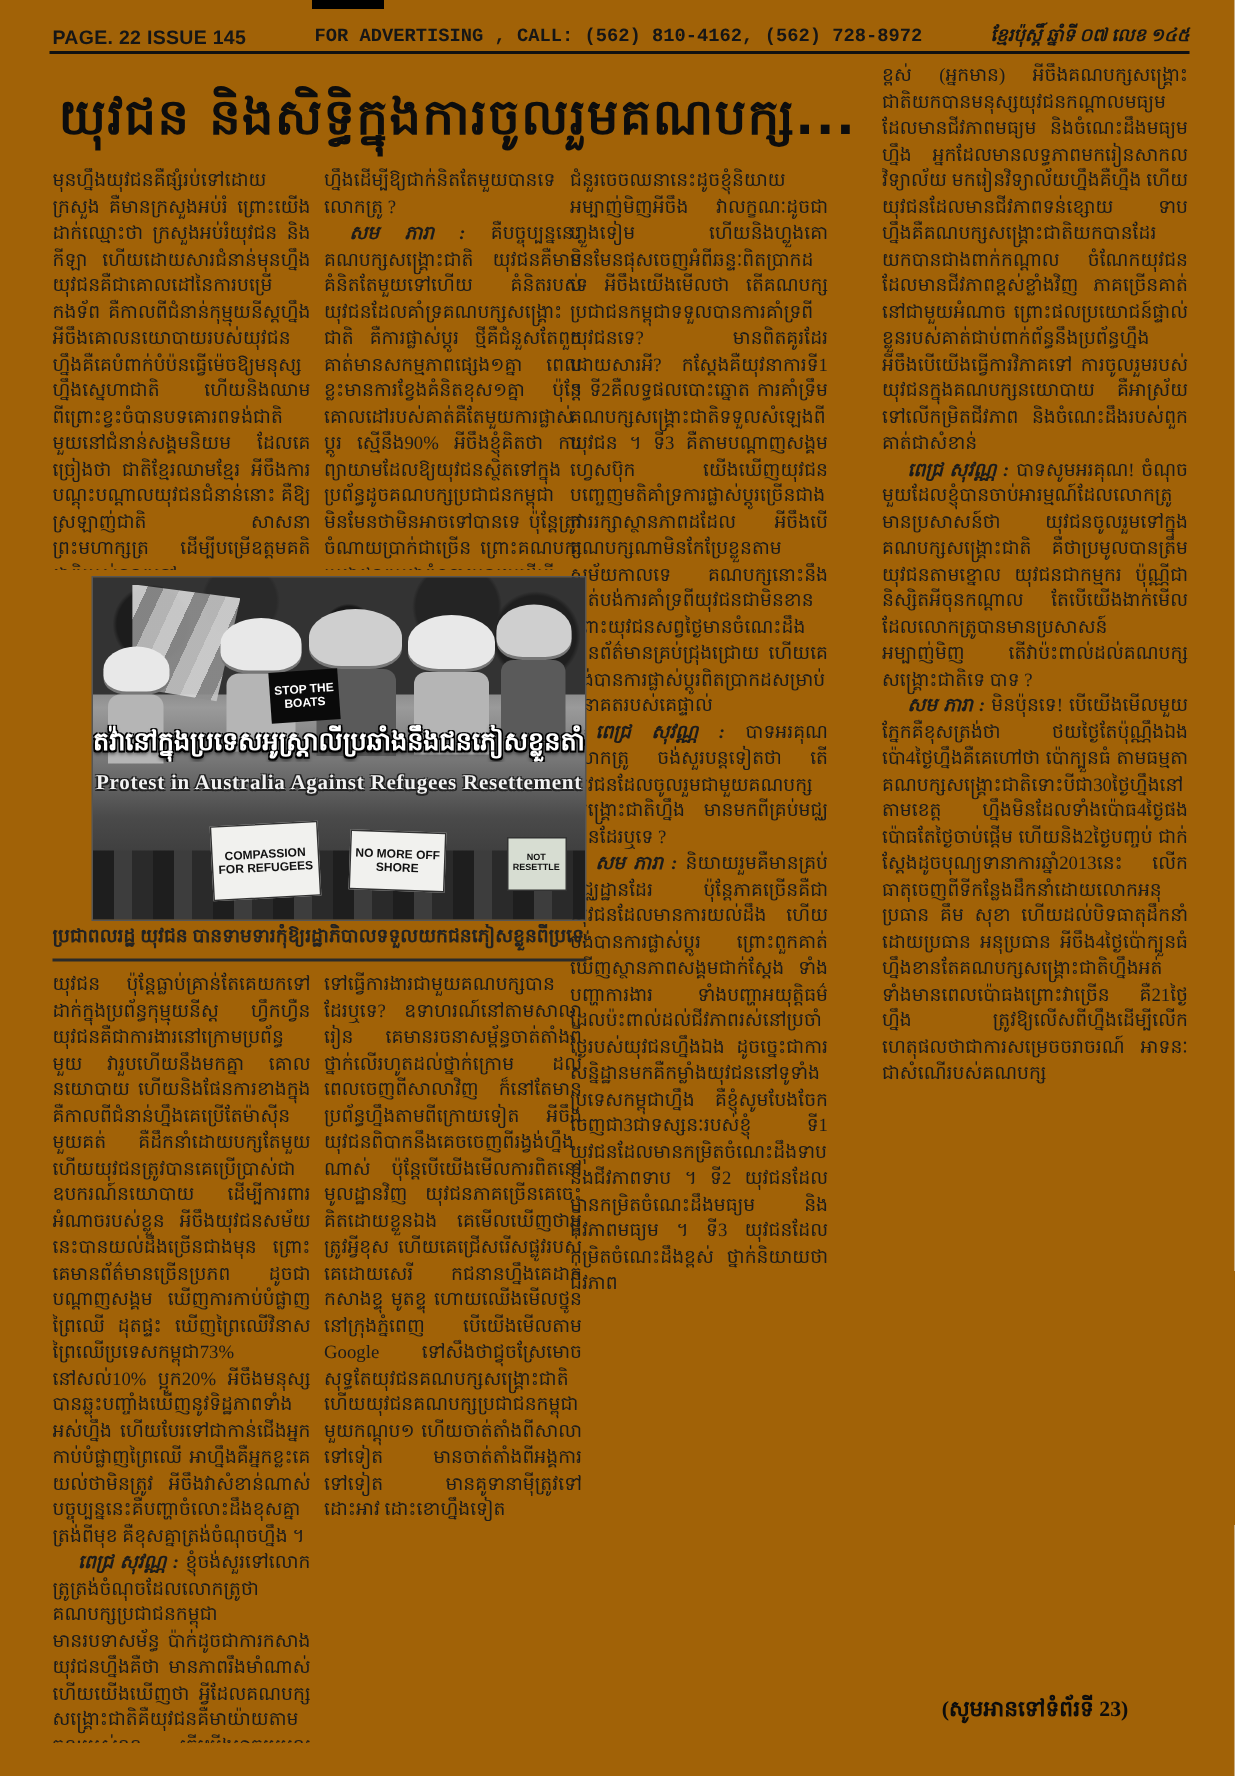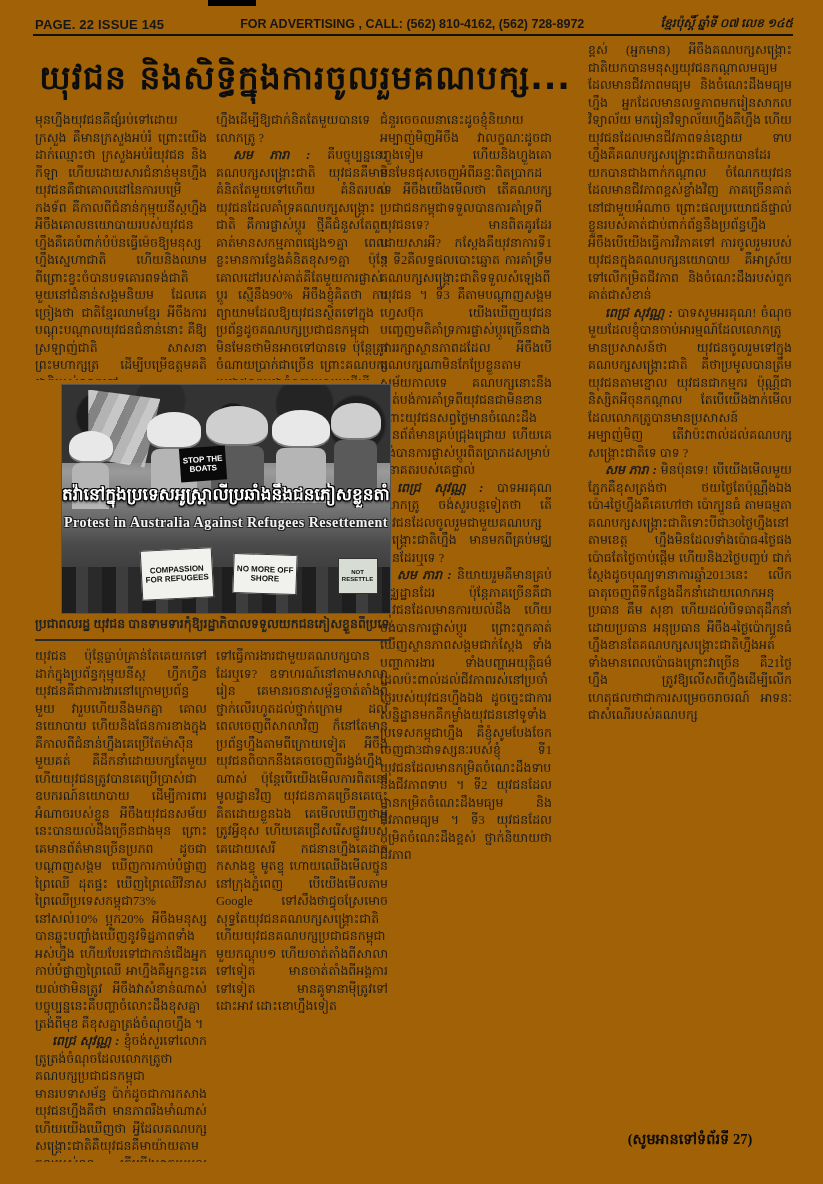--- a/index.html
+++ b/index.html
@@ -5,21 +5,21 @@
   html,body{margin:0;padding:0;background:#e8e8e4;}
   .page{
     position:relative;width:823px;height:1184px;background:#a16207;
     font-family:"Liberation Serif", serif;color:#161616;overflow:hidden;
     margin:0 auto;
   }
   
   .masthead{position:absolute;left:35px;top:14px;width:758px;height:20px;
     display:flex;justify-content:space-between;align-items:center;}
   .mh-left{font-family:"Liberation Sans",sans-serif;font-weight:bold;font-size:13px;letter-spacing:.2px;}
-  .mh-center{font-family:Liberation Sans, sans-serif;font-weight:bold;font-size:12.5px;}
+  .mh-center{font-family:Liberation Mono, monospace;font-weight:bold;font-size:12.5px;}
   .mh-right{font-weight:bold;font-size:12px;font-style:italic;font-family:Liberation Serif, serif;}
   .masthead-rule{position:absolute;left:33px;top:34px;width:760px;height:2px;background:#111;}
   .scan-artifact{position:absolute;left:208px;top:0;width:48px;height:6px;background:#000;}
   
   .headline{position:absolute;left:35px;top:46px;width:540px;height:64px;
     display:flex;align-items:center;justify-content:center;
     font-weight:900;font-size:33px;line-height:1.1;letter-spacing:1px;
     font-family:"DejaVu Sans",sans-serif;color:#0d0d0d;white-space:nowrap;overflow:hidden;}
   
   .tcol{position:absolute;overflow:hidden;text-align:justify;
@@ -152,15 +152,15 @@
 
     <div class="ph-crowdshade"></div>
     <div class="ph-sign sign-compassion">COMPASSION FOR REFUGEES</div>
     <div class="ph-sign sign-nomore">NO MORE OFF SHORE</div>
     <div class="ph-sign sign-small">NOT RESETTLE</div>
   </div>
 
   <div class="caption">ប្រជាពលរដ្ឋ យុវជន បានទាមទារកុំឱ្យរដ្ឋាភិបាលទទួលយកជនភៀសខ្លួនពីប្រទេសអូស្ត្រាលី</div>
   <div class="caption-rule"></div>
 
-  <div class="continuation">(សូមអានទៅទំព័រទី 27)</div>
+  <div class="continuation">(សូមអានទៅទំព័រទី 23)</div>
 
 </div>
 
 </body></html>

